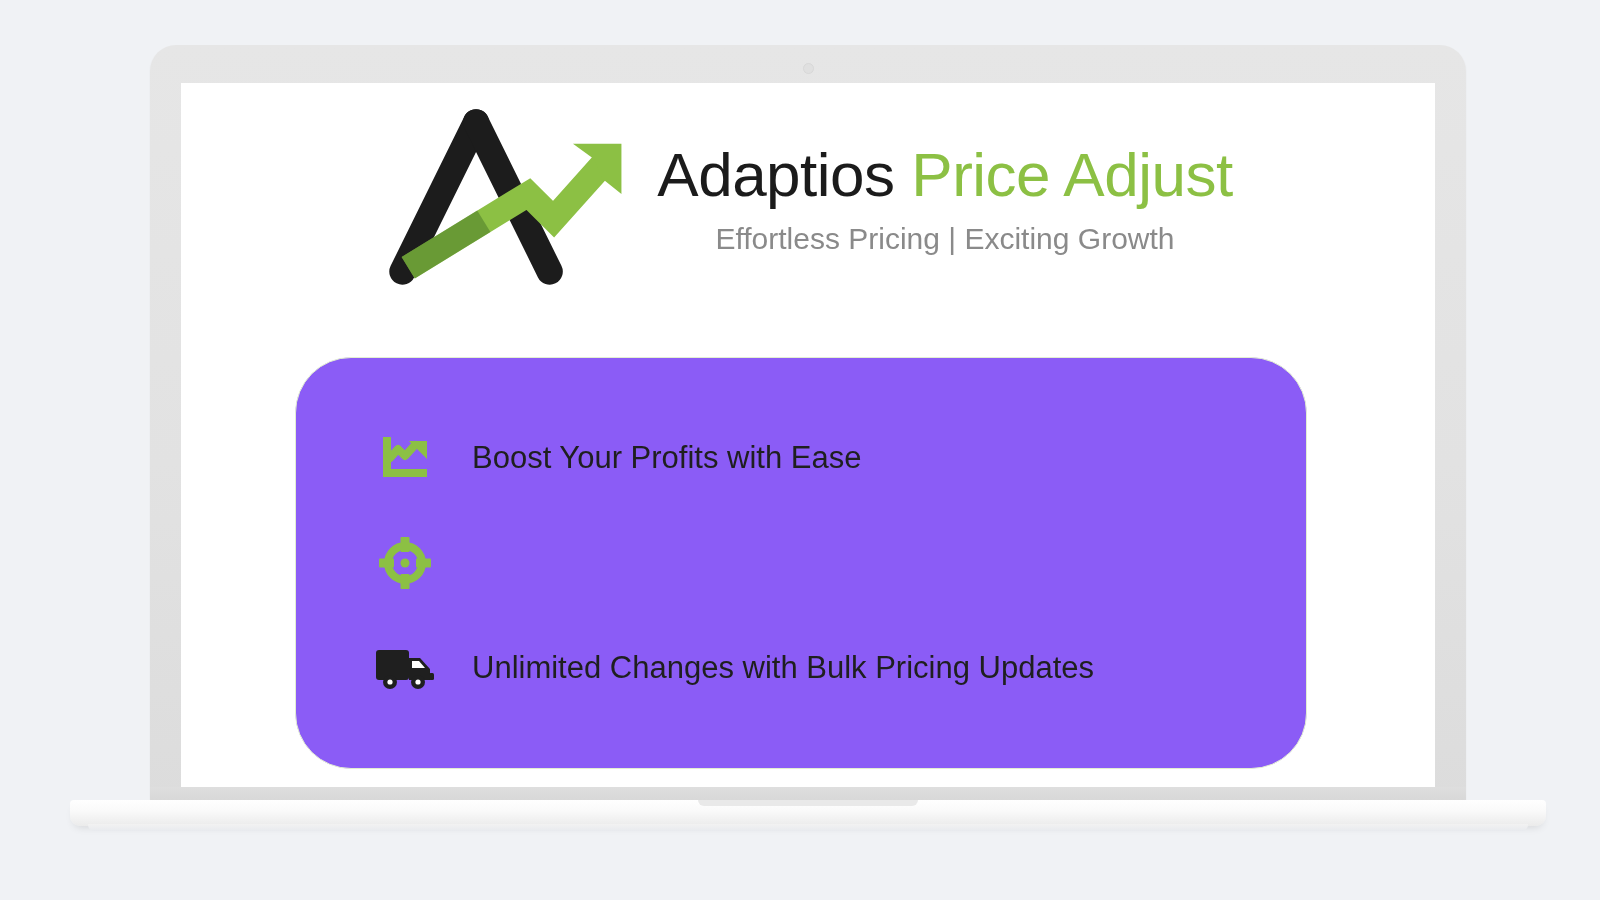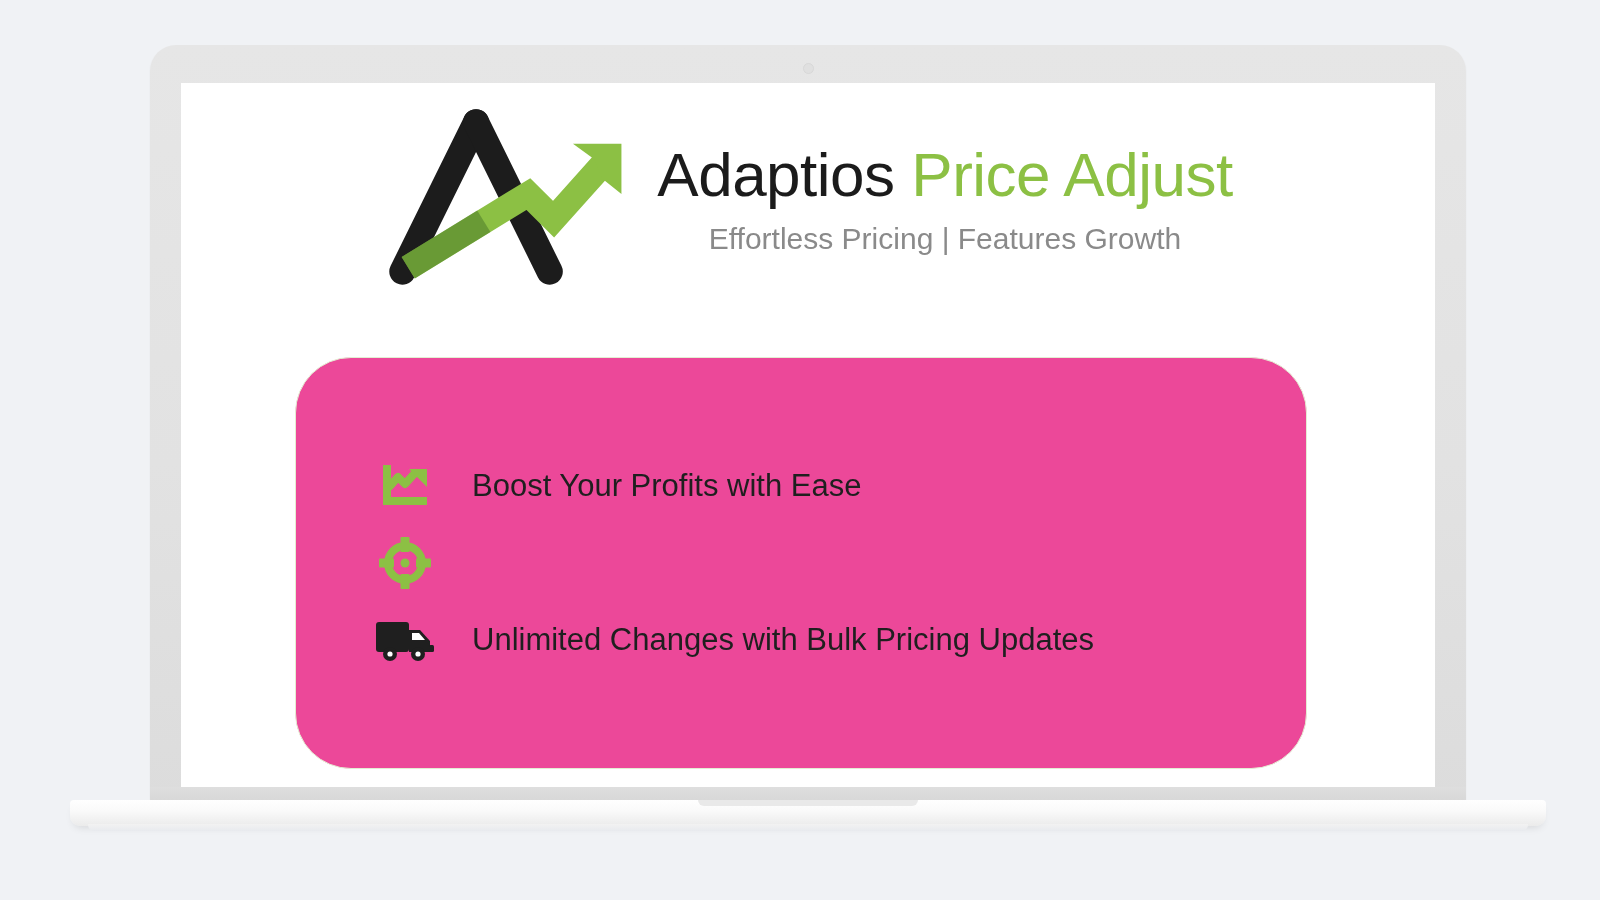--- a/index.html
+++ b/index.html
@@ -152,25 +152,26 @@
 
   
   .feature-card {
     position: absolute;
     left: 114px;
     top: 274px;
     width: 1012px;
     height: 412px;
     border: 1.6px solid #e3eed2;
     border-radius: 56px;
-    background: #ec4899;
+    background: #8b5cf6;
     display: flex;
     flex-direction: column;
     justify-content: center;
     padding: 0 0 0 76px;
+    gap: 28px;
   }
 
   .feature-row {
     display: flex;
     align-items: center;
     height: 77px;
     gap: 34px;
   }
 
   .feature-icon {
@@ -219,21 +220,21 @@
 
             <g opacity="0.55">
               <path d="M26 172 L104 124" fill="none" stroke="#4d7a2a" stroke-width="26"></path>
             </g>
           </svg>
 
           <div class="brand-text">
             <div class="brand-title">
               <span class="brand-name">Adaptios</span><span>&nbsp;</span><span class="brand-product">Price Adjust</span>
             </div>
-            <div class="brand-tagline">Effortless Pricing | Features Growth</div>
+            <div class="brand-tagline">Effortless Pricing | Exciting Growth</div>
           </div>
 
         </div>
 
         <div class="feature-card">
 
           <div class="feature-row">
             <span class="feature-icon">
               <svg width="52" height="46" viewBox="0 0 52 46" aria-hidden="true">
                 <path d="M4 2 h8 v32 h36 v8 H4 Z" fill="#8cc044"></path>

